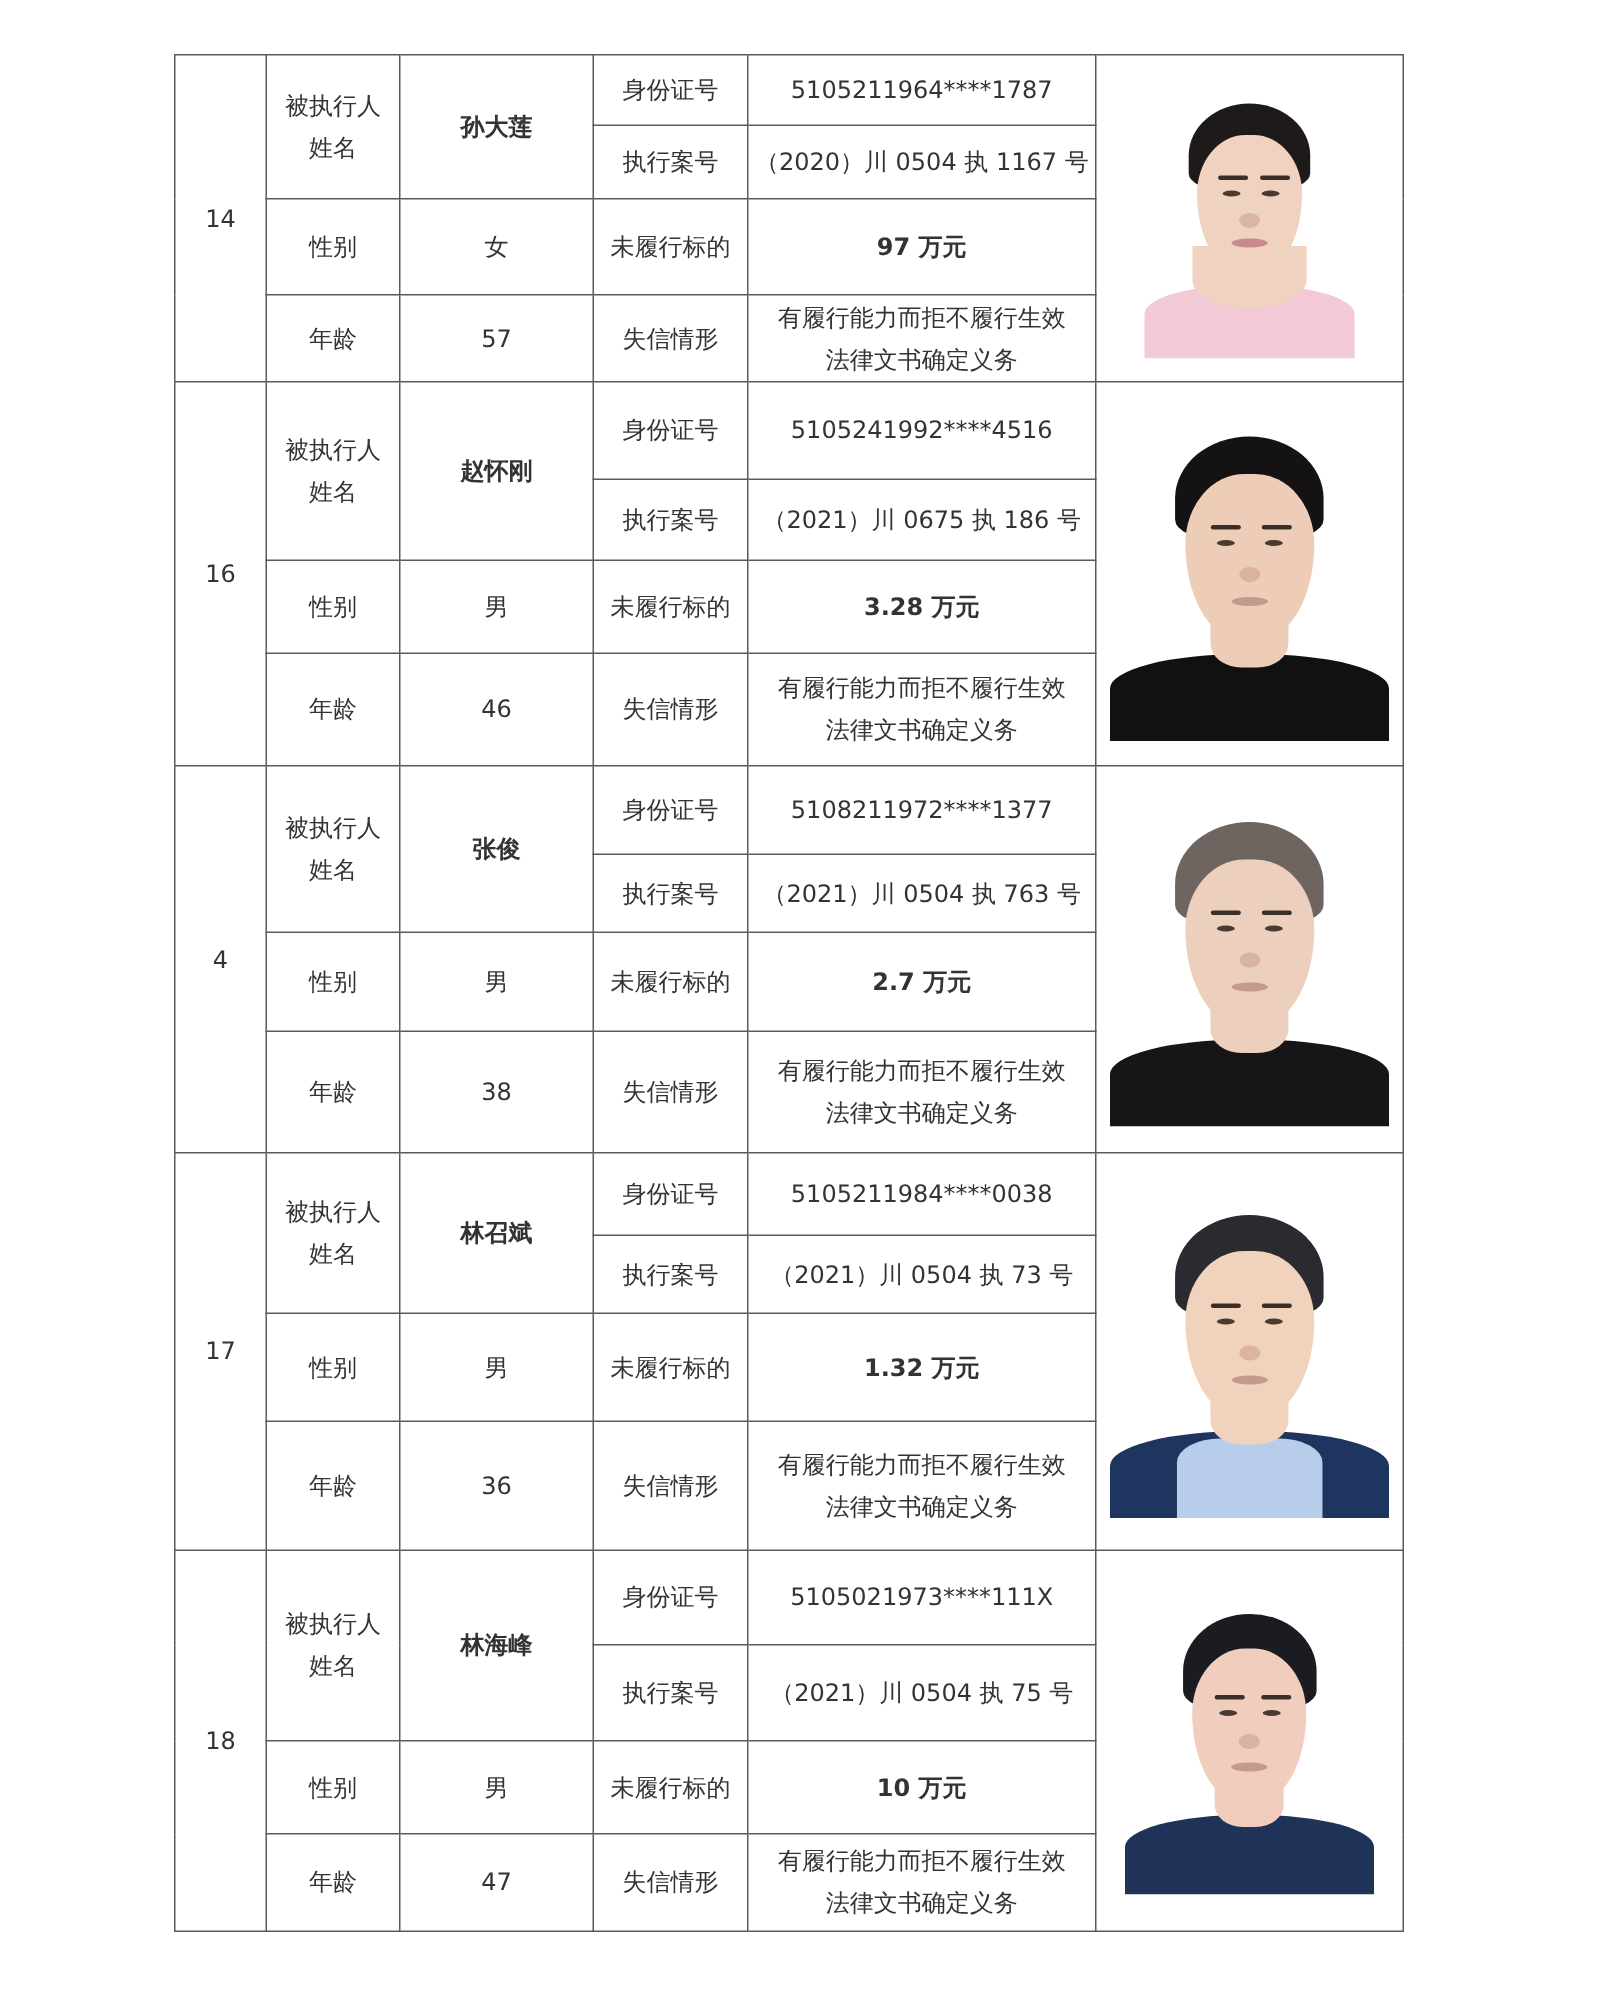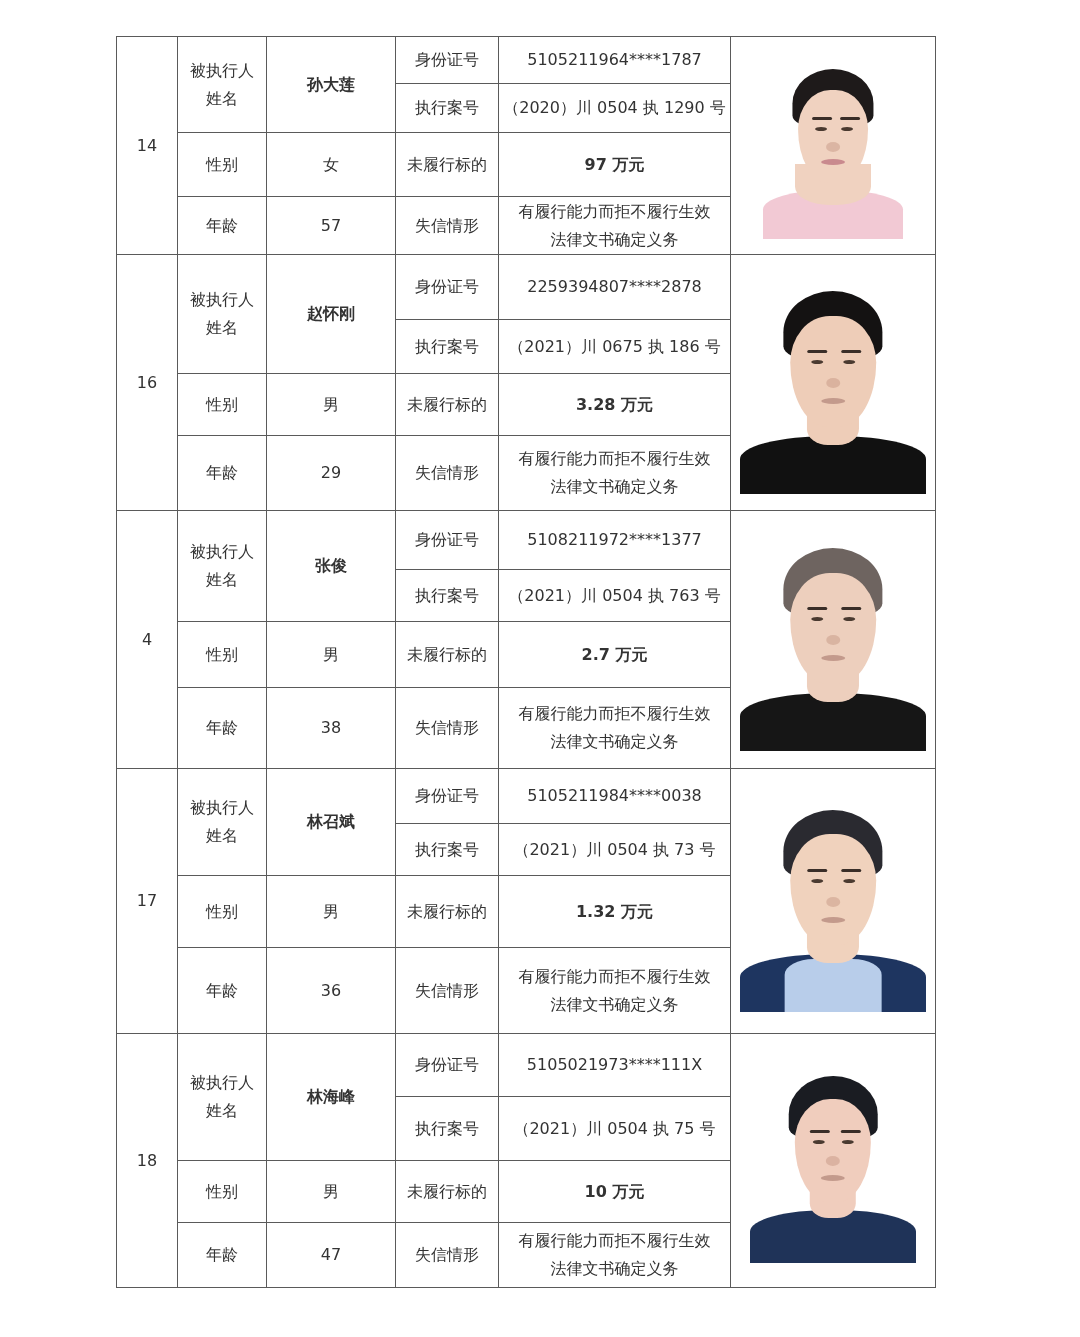--- a/index.html
+++ b/index.html
@@ -131,21 +131,21 @@
               <div class="eye" style="left: 16.7808px; top: 37.2px;"></div>
               <div class="eye" style="left: 43.3504px; top: 37.2px;"></div>
               <div class="nose" style="top: 52.08px;"></div>
               <div class="mouth" style="top: 68.82px; background: rgb(201, 138, 142);"></div>
             </div>
           </div>
         </td>
   </tr>
   <tr class="r2" style="height: 49px;">
     <td class="lbl">执行案号</td>
-    <td>（2020）川 0504 执 1290 号</td>
+    <td>（2020）川 0504 执 1167 号</td>
   </tr>
   <tr class="r3" style="height: 64px;">
     <td class="lbl">性别</td>
     <td>女</td>
     <td class="lbl">未履行标的</td>
     <td class="amount">97 万元</td>
   </tr>
   <tr class="r4" style="height: 58px;">
     <td class="lbl">年龄</td>
     <td>57</td>
@@ -157,21 +157,21 @@
   </tr>
 
   <tr class="r1" style="height: 65px;">
     <td class="seq" rowspan="4">16</td>
     <td class="lbl lbl-multi" rowspan="2">
       <span>被执行人</span>
       <span>姓名</span>
     </td>
     <td class="name" rowspan="2">赵怀刚</td>
     <td class="lbl">身份证号</td>
-    <td>2259394807****2878</td>
+    <td>5105241992****4516</td>
     <td class="photo-cell" rowspan="4">
           <div class="photo" style="width: 186px; height: 222px;">
             <div class="shoulders" style="height: 57.72px; background: rgb(17, 17, 17);"></div>
             <div class="neck" style="width: 52.08px; height: 39.96px; top: 133.2px; background: rgb(238, 205, 184);"></div>
             <div class="hair" style="width: 99.2496px; height: 68.82px; top: 19.98px; background: rgb(20, 18, 18);"></div>
             <div class="face" style="width: 85.56px; height: 111px; top: 44.4px; background: rgb(238, 205, 184);">
               <div class="brow" style="left: 17.112px; top: 34.4px;"></div>
               <div class="brow" style="left: 51.336px; top: 34.4px;"></div>
               <div class="eye" style="left: 20.5344px; top: 44.4px;"></div>
               <div class="eye" style="left: 53.0472px; top: 44.4px;"></div>
@@ -186,21 +186,21 @@
     <td>（2021）川 0675 执 186 号</td>
   </tr>
   <tr class="r3" style="height: 62px;">
     <td class="lbl">性别</td>
     <td>男</td>
     <td class="lbl">未履行标的</td>
     <td class="amount">3.28 万元</td>
   </tr>
   <tr class="r4" style="height: 75px;">
     <td class="lbl">年龄</td>
-    <td>29</td>
+    <td>46</td>
     <td class="lbl">失信情形</td>
     <td class="reason">
       <div>有履行能力而拒不履行生效</div>
       <div>法律文书确定义务</div>
     </td>
   </tr>
 
   <tr class="r1" style="height: 59px;">
     <td class="seq" rowspan="4">4</td>
     <td class="lbl lbl-multi" rowspan="2">

